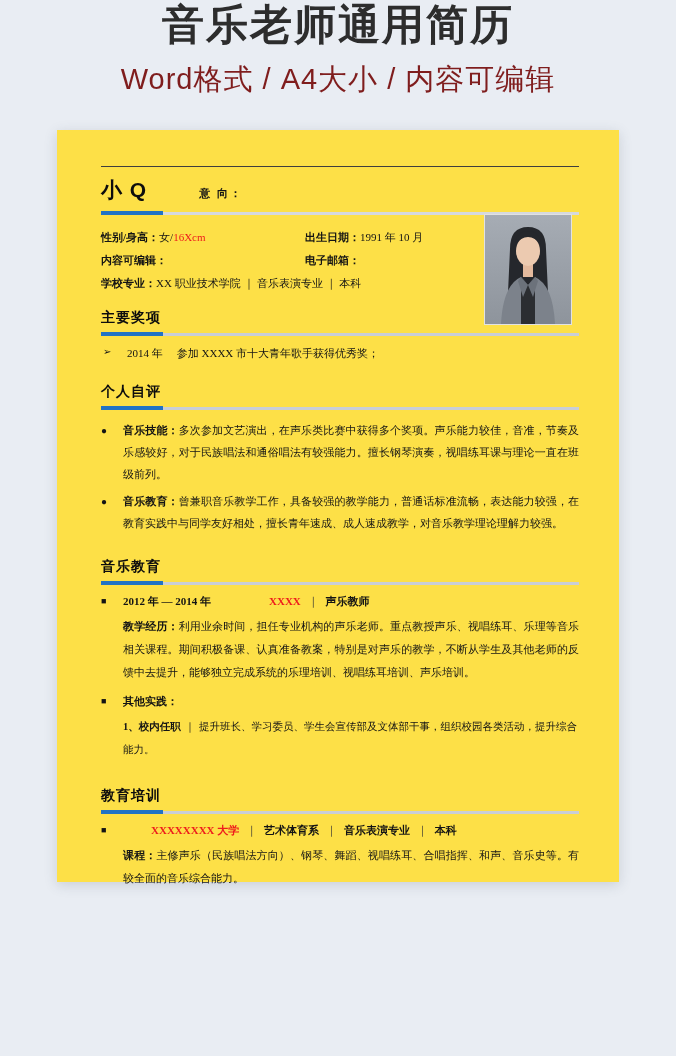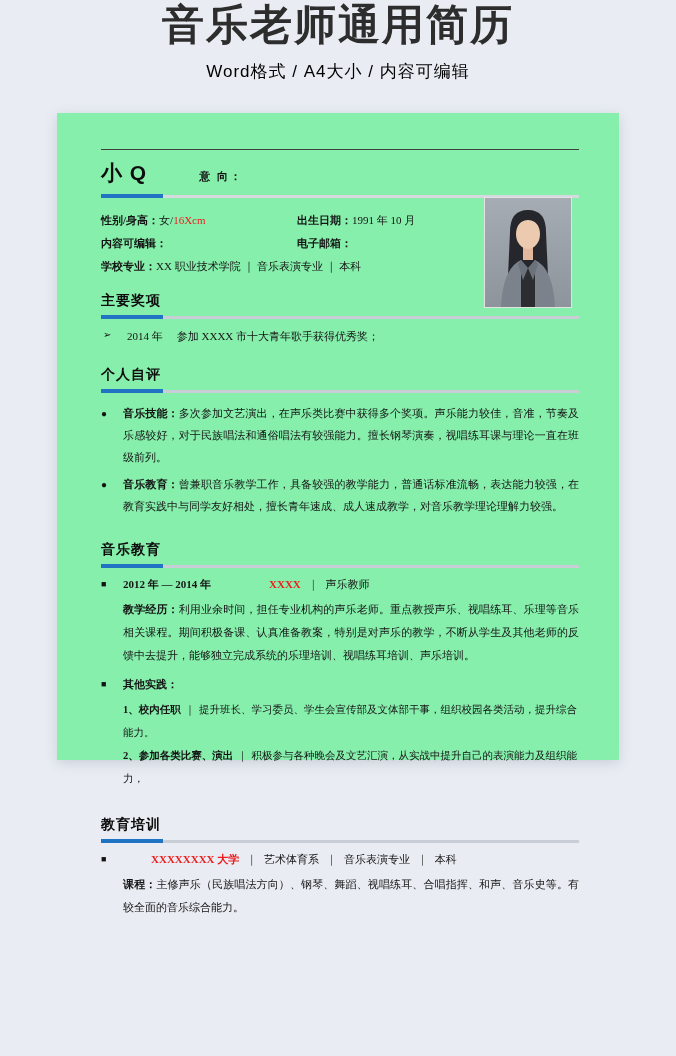--- a/index.html
+++ b/index.html
@@ -18,45 +18,45 @@
   }
   
   .banner{text-align:center;}
   .banner-title{
     font-family:"Liberation Sans","DejaVu Sans",sans-serif;
     font-weight:bold;font-size:42px;color:#2d2d2d;letter-spacing:2px;line-height:1.2;
   }
   .banner-sub{
     margin-top:10px;
     font-family:"Liberation Sans","DejaVu Sans",sans-serif;
-    font-size:17px;color:#000000;letter-spacing:1px;
+    font-size:29px;color:#7f1d1d;letter-spacing:1px;
   }
   
   .page{
     position:relative;
-    width:562px;height:647px;
+    width:562px;height:752px;
     margin:30px auto 0;
-    background:#86efac;
+    background:#fde047;
     box-shadow:0 3px 12px rgba(60,70,90,.18);
   }
   .page-inner{position:absolute;left:44px;right:40px;top:36px;}
   
   .top-rule{height:1px;background:#3e3e3e;}
   .name-row{display:flex;align-items:baseline;padding:9px 0 7px;}
   .name{
     font-family:"Liberation Sans","DejaVu Sans",sans-serif;
     font-weight:bold;font-size:21px;color:#0d0d0d;letter-spacing:1px;
   }
   .intent{margin-left:52px;font-weight:bold;font-size:11px;letter-spacing:2px;}
   .divider{display:flex;align-items:center;}
   .divider .blue{width:62px;height:4px;background:var(--blue);}
   .divider .gray{flex:1;height:3px;background:#d6d9de;}
   
   .info{margin-top:15px;font-size:11px;line-height:15px;}
-  .info-row{display:flex;margin-bottom:8px;}
+  .info-row{display:flex;margin-bottom:8px;gap:8px;}
   .cell-l{width:196px;}
   .lbl{font-weight:bold;}
   .red{color:var(--red);}
   .ability-row{display:flex;margin-bottom:4px;}
   .ability-lines div{margin-bottom:7px;}
   
   .photo{
     position:absolute;right:48px;top:85px;
     width:86px;height:109px;background:#9aa1a9;
     outline:1px solid #e2e2e2;
@@ -76,21 +76,21 @@
   .arrow-item .glyph{width:24px;font-size:10px;}
   .arrow-item .year{margin-right:14px;}
   .dot-item{position:relative;padding-left:22px;font-size:11px;line-height:22px;
     text-align:justify;margin-bottom:5px;}
   .dot-item .glyph{position:absolute;left:0;top:1px;font-size:10px;}
   .sq-head{display:flex;align-items:baseline;font-size:11px;margin-bottom:6px;}
   .sq-head .glyph{width:22px;font-size:9px;position:relative;top:-1px;}
   .sq-head .period{font-weight:bold;}
   .sq-head .company{color:var(--red);font-weight:bold;}
   .sq-head .sep{margin:0 7px;color:#333;}
-  .sq-head .role{font-weight:normal;}
+  .sq-head .role{font-weight:bold;}
   .work-company{margin-left:58px;}
   .edu-school{margin-left:28px;}
   .detail{padding-left:22px;font-size:11px;line-height:23px;text-align:justify;margin-bottom:10px;}
   .practice-item{padding-left:22px;font-size:10.5px;line-height:23px;}
   .practice-item .sep{margin:0 4px;}
   .section.work{margin-top:24px;}
   .section.selfeval{margin-top:22px;}
   .section.edu{margin-top:26px;}
 </style>
 </head>
@@ -183,23 +183,20 @@
       <div class="detail">
         <span class="lbl">教学经历：</span><span>利用业余时间，担任专业机构的声乐老师。重点教授声乐、视唱练耳、乐理等音乐相关课程。期间积极备课、认真准备教案，特别是对声乐的教学，不断从学生及其他老师的反馈中去提升，能够独立完成系统的乐理培训、视唱练耳培训、声乐培训。</span>
       </div>
       <div class="sq-head">
         <span class="glyph">■</span>
         <span class="period">其他实践：</span>
       </div>
       <div class="practice-item">
         <span class="lbl">1、校内任职</span><span class="sep">｜</span><span>提升班长、学习委员、学生会宣传部及文体部干事，组织校园各类活动，提升综合能力。</span>
       </div>
-      <div class="practice-item">
-        <span class="lbl">2、参加各类比赛、演出</span><span class="sep">｜</span><span>积极参与各种晚会及文艺汇演，从实战中提升自己的表演能力及组织能力，</span>
-      </div>
     </div>
 
     <div class="section edu">
       <div class="sec-title">教育培训</div>
       <div class="sec-rule">
         <div class="blue"></div>
         <div class="gray"></div>
       </div>
       <div class="sq-head">
         <span class="glyph">■</span>

